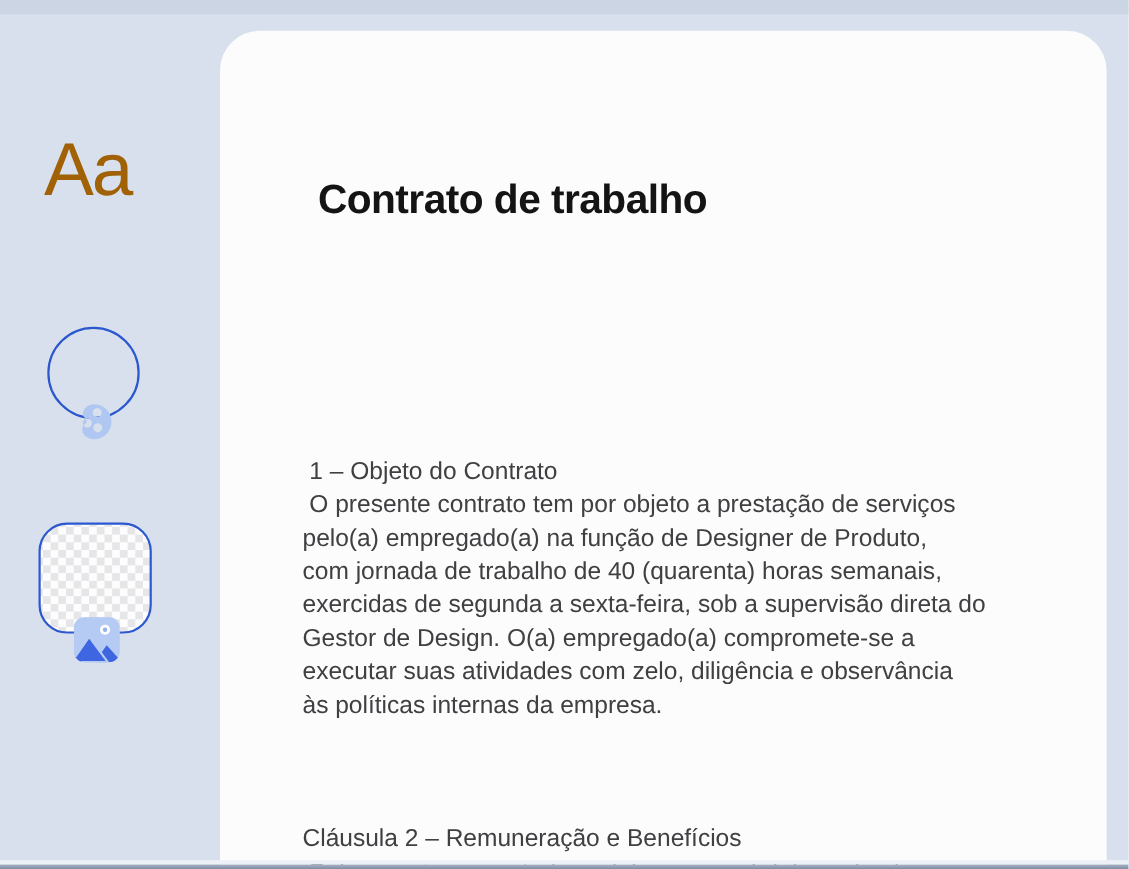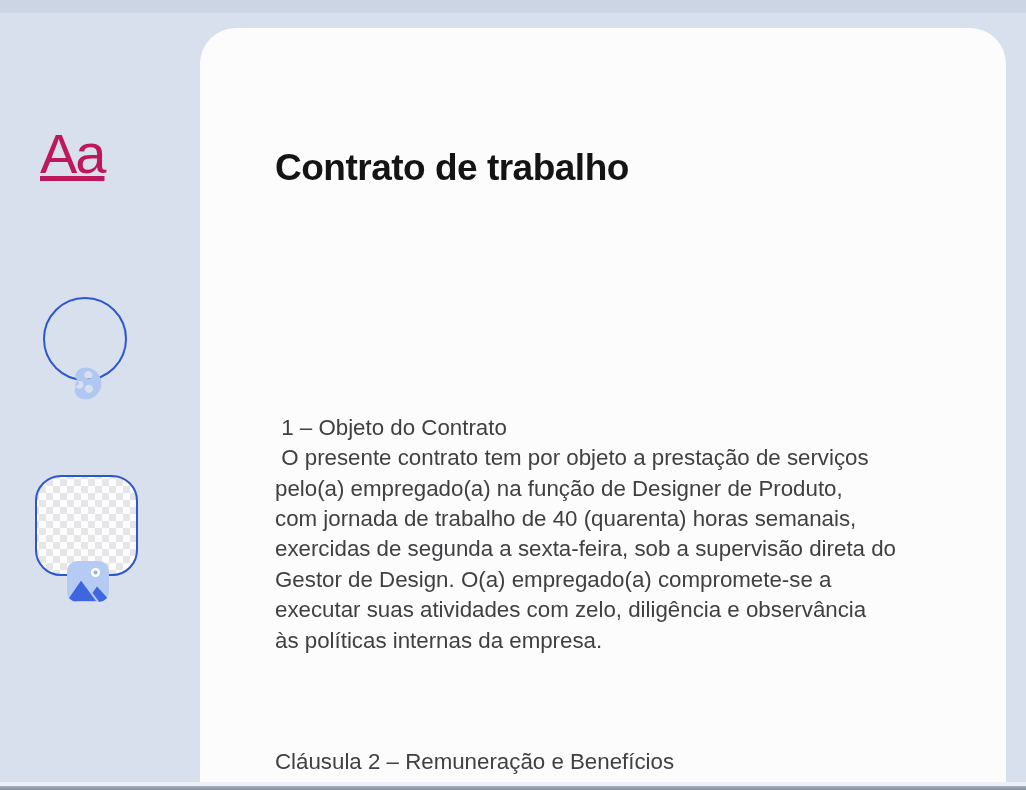--- a/index.html
+++ b/index.html
@@ -13,22 +13,22 @@
   .top-strip{
     position:absolute;left:0;top:0;width:1026px;height:13px;
     background:#cbd5e4;
   }
   
   .sidebar{
     position:absolute;left:0;top:13px;width:200px;height:777px;
   }
   .text-tool{
     position:absolute;left:40px;top:96px;width:100px;height:90px;
-    font-size:56px;line-height:90px;font-weight:400;color:#be185d;
-    letter-spacing:-2px;cursor:pointer;user-select:none;text-decoration:underline;
+    font-size:68px;line-height:90px;font-weight:400;color:#a16207;
+    letter-spacing:-2px;cursor:pointer;user-select:none;
   }
   .circle-tool{
     position:absolute;left:43px;top:284px;width:84px;height:84px;
     border:2.5px solid #2b57cf;border-radius:50%;
     box-sizing:border-box;background:transparent;cursor:pointer;
   }
   .palette-icon{
     position:absolute;left:64px;top:349px;width:42px;height:42px;
   }
   .frame-tool{
@@ -42,21 +42,21 @@
   }
   .image-icon{
     position:absolute;left:67px;top:548px;width:42px;height:41px;
   }
   
   .doc-panel{
     position:absolute;left:200px;top:28px;width:806px;height:762px;
     background:#fcfcfd;border-radius:36px 36px 0 0;
   }
   .doc-title{
-    position:absolute;left:75px;top:118px;margin:0;
+    position:absolute;left:75px;top:118px;margin:14px;
     font-size:37px;line-height:44px;font-weight:600;color:#141415;
     letter-spacing:-0.5px;white-space:pre;cursor:text;
   }
   .doc-body{
     position:absolute;left:75px;top:324px;width:715px;
     font-size:22.3px;line-height:30.4px;font-weight:400;color:#404043;
     white-space:pre-wrap;cursor:text;
   }
   .doc-paragraph{margin:0 0 30.4px 0;}
   

